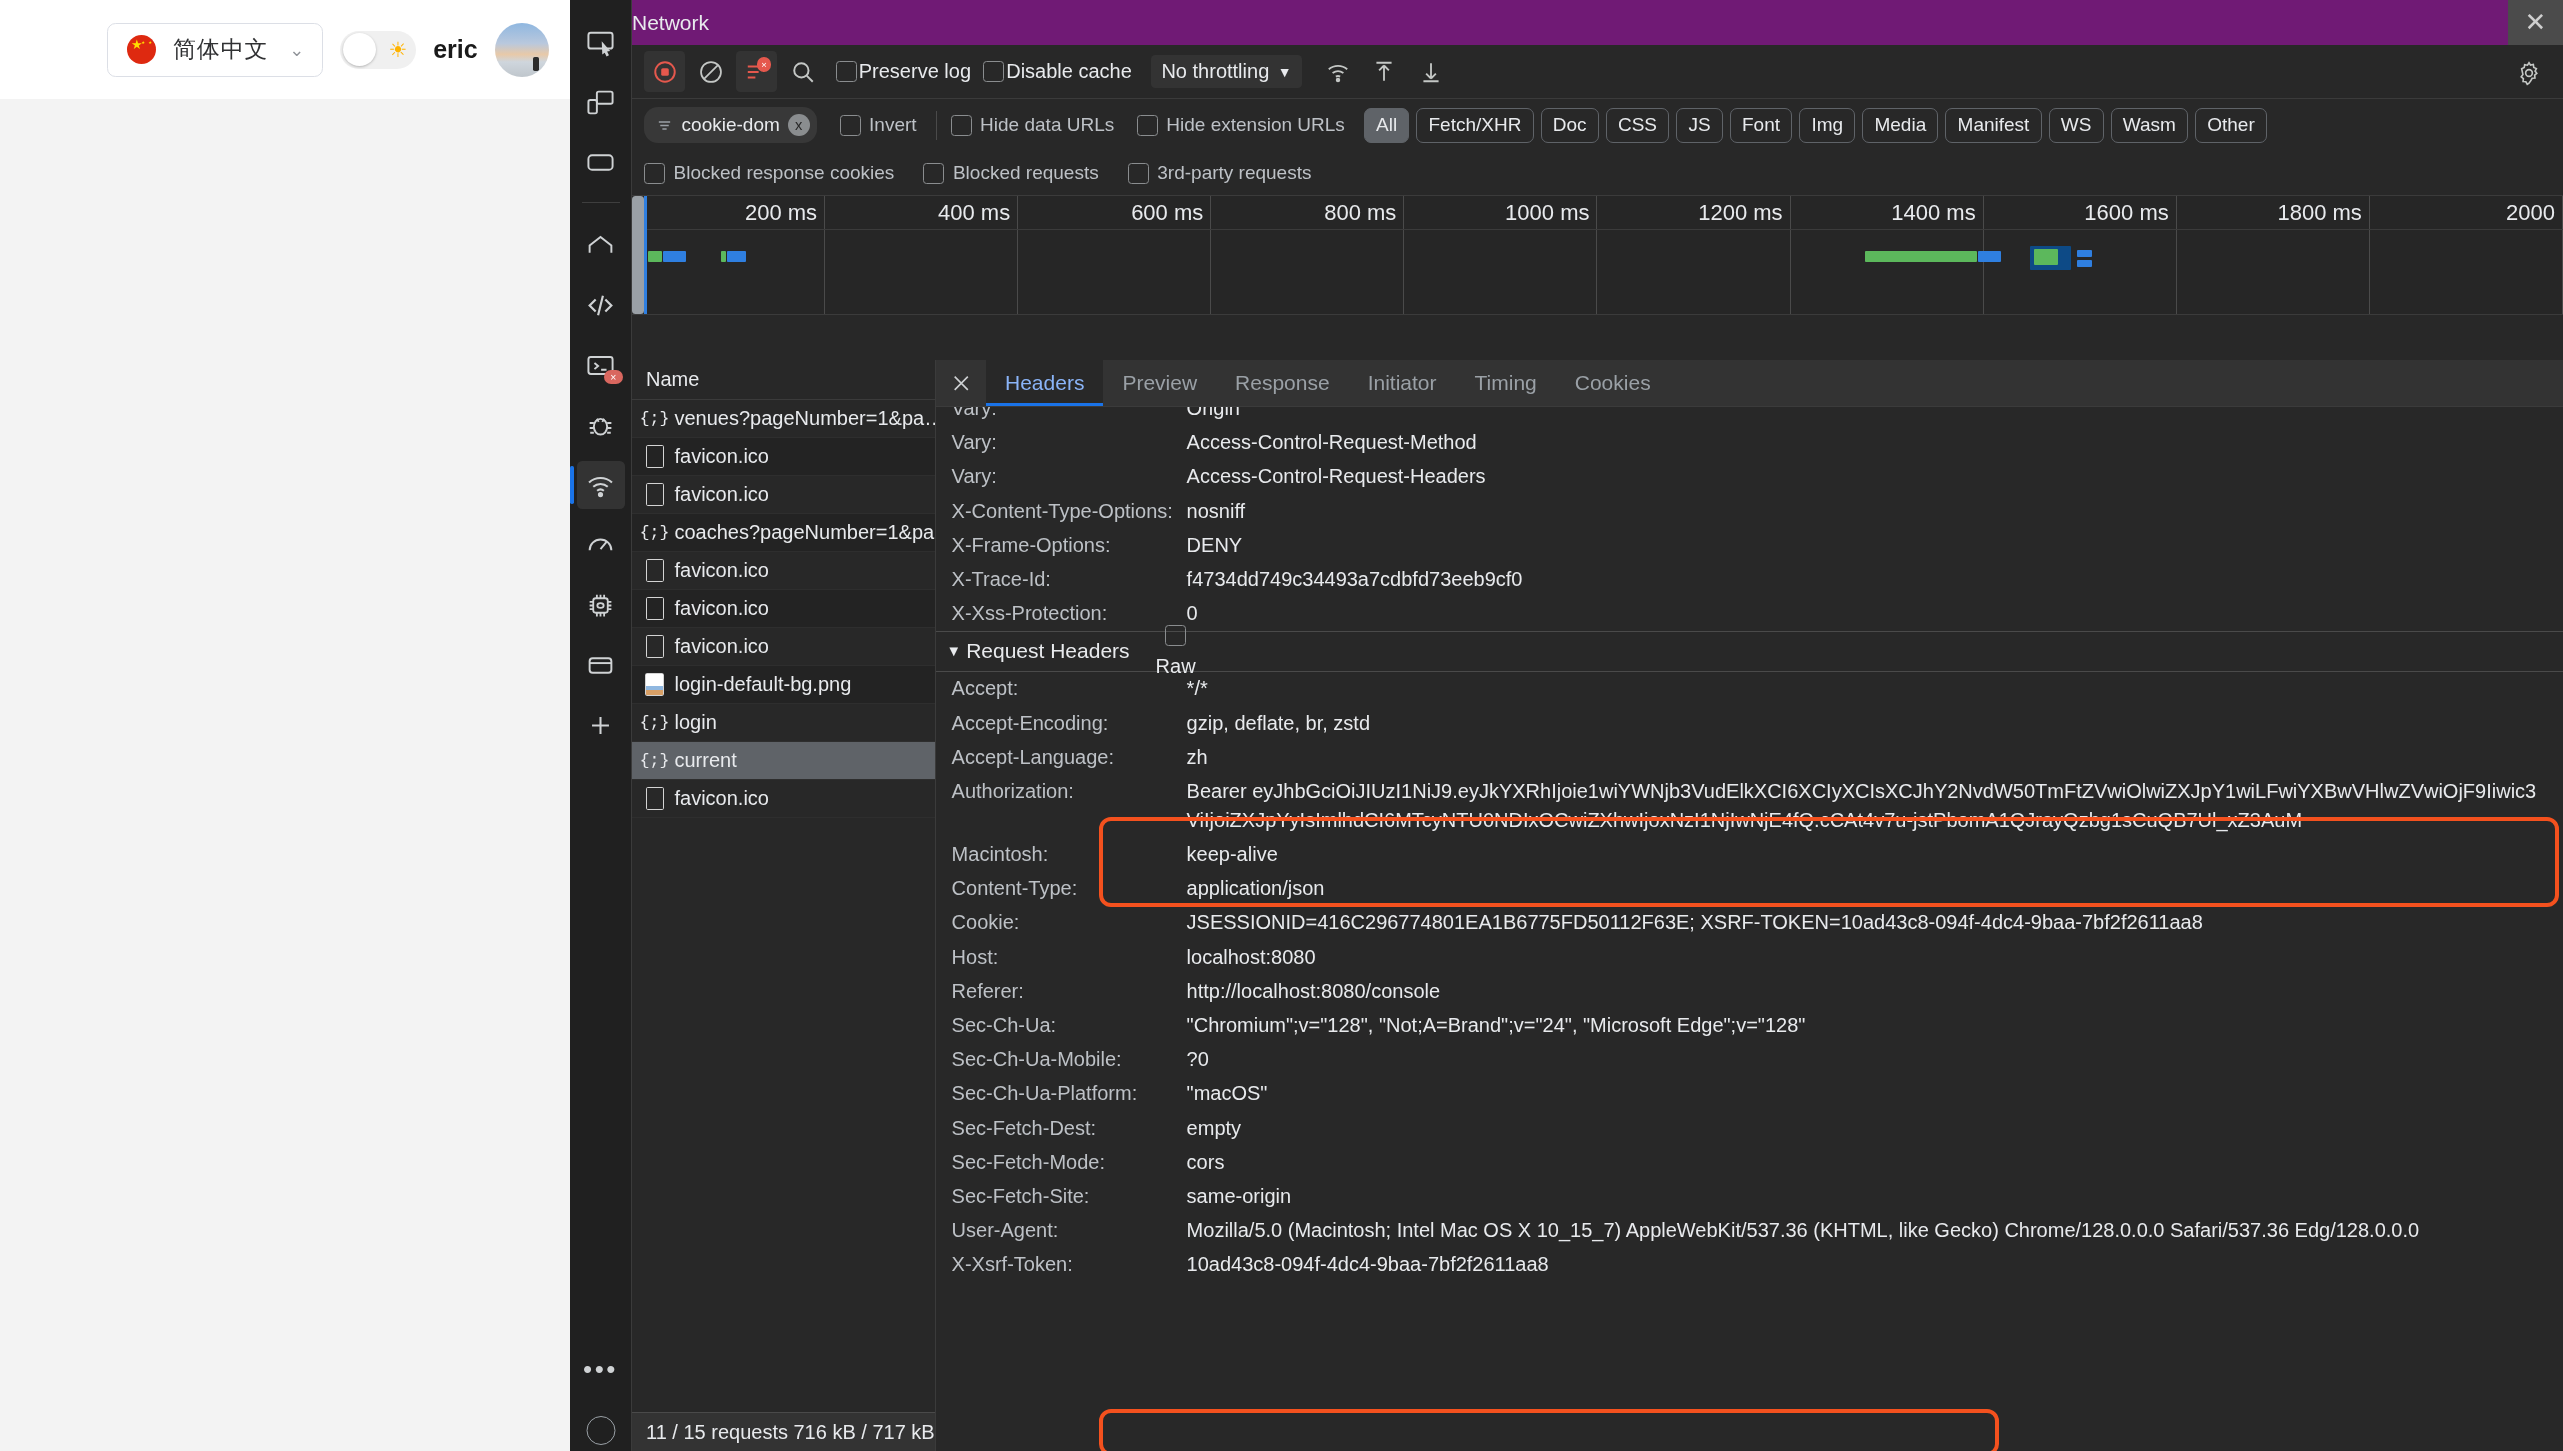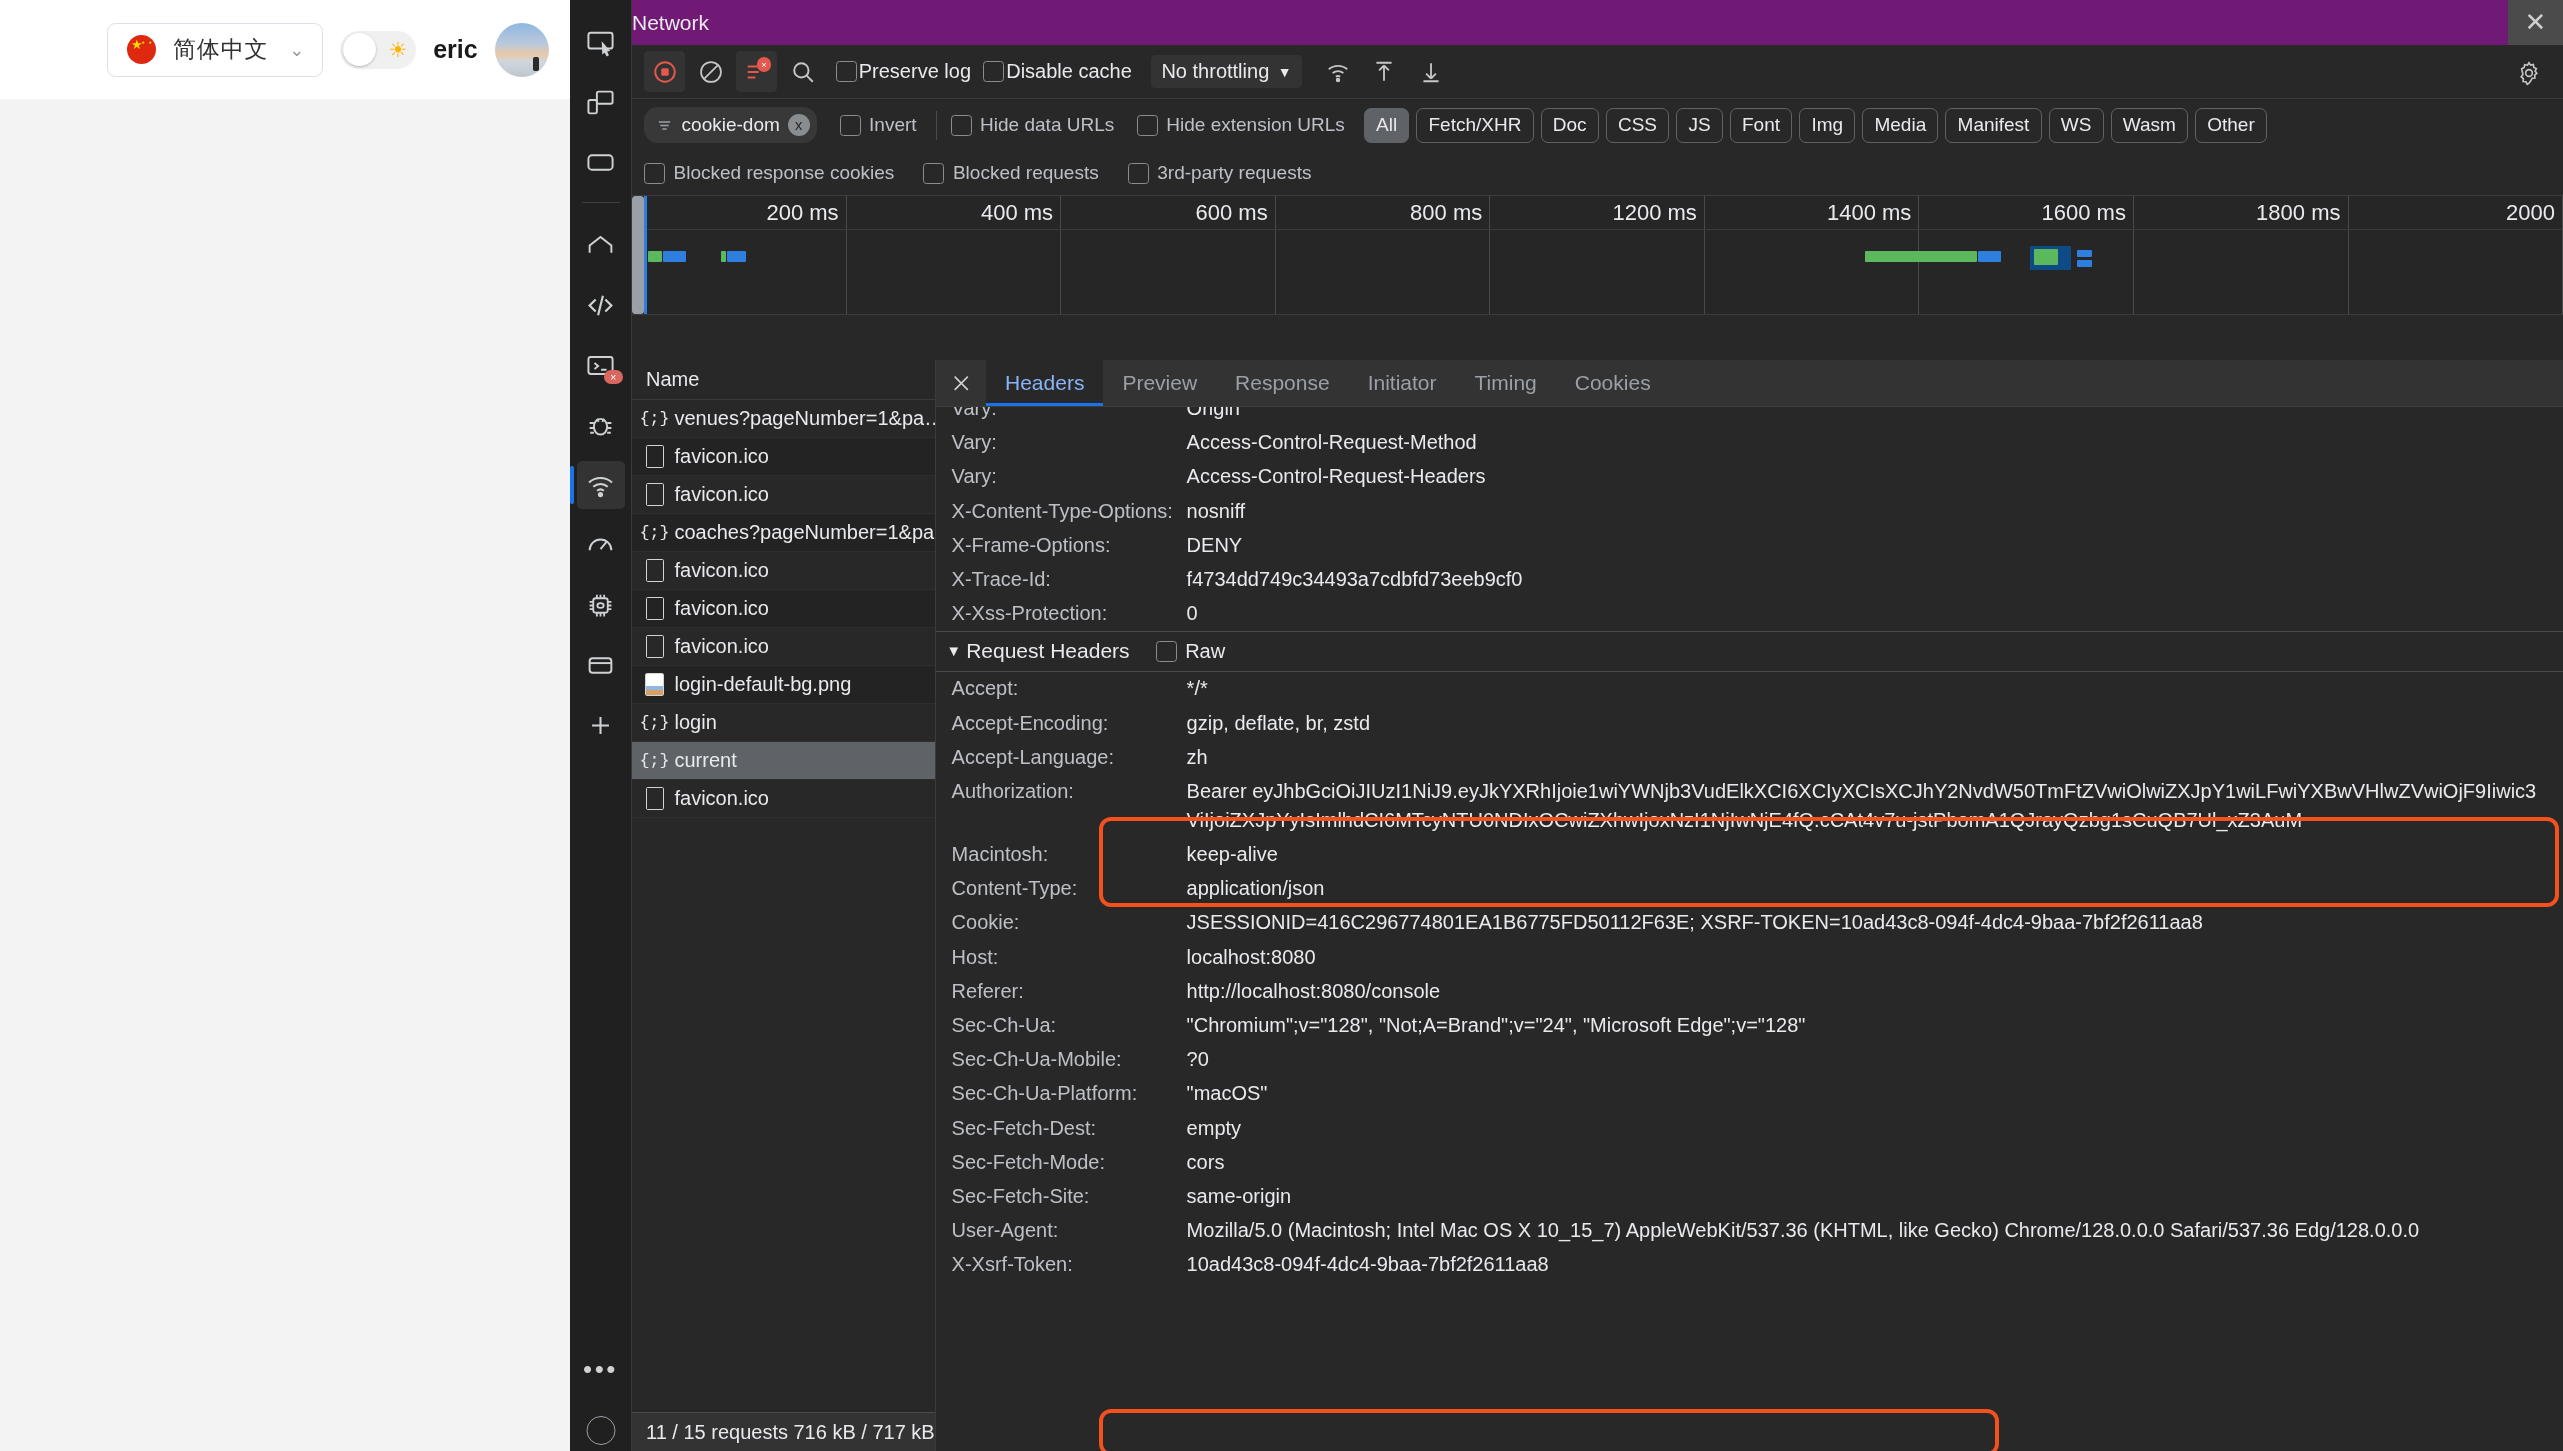--- a/index.html
+++ b/index.html
@@ -288,21 +288,21 @@
     font-size: 20px; color: #e8eaed; line-height: 29px;
     word-break: break-all; padding-right: 24px; flex: 1;
   }
   .section-head {
     display: flex; align-items: center; gap: 26px;
     height: 41px; padding-left: 10.4px; background: #282828;
     border-top: 0.9px solid #4a4a4a; border-bottom: 0.9px solid #4a4a4a;
   }
   .sec-title { font-size: 21px; color: #e8eaed; display: flex; align-items: center; gap: 5.2px; }
   .tri { font-size: 14.7px; color: #e8eaed; }
-  .sec-check { display: flex; align-items: center; gap: 8.6px; font-size: 20px; color: #e8eaed; }
+  .sec-check { display: flex; align-items: center; gap: 8.6px; font-size: 20px; color: #e8eaed; flex-direction: column; }
 
   .hl-box {
     position: absolute; border: 4.3px solid #f4511e; border-radius: 12px; pointer-events: none;
   }
   .clipped { position: absolute; left: 0; top: 0; right: 0; }
 </style>
 </head>
 <body>
 
 <div id="root">
@@ -534,20 +534,23 @@
             <div class="ov-cell">
               <span class="lbl">400 ms</span>
             </div>
             <div class="ov-cell">
               <span class="lbl">600 ms</span>
             </div>
             <div class="ov-cell">
               <span class="lbl">800 ms</span>
             </div>
             <div class="ov-cell">
+              <span class="lbl">1000 ms</span>
+            </div>
+            <div class="ov-cell">
               <span class="lbl">1200 ms</span>
             </div>
             <div class="ov-cell">
               <span class="lbl">1400 ms</span>
             </div>
             <div class="ov-cell">
               <span class="lbl">1600 ms</span>
             </div>
             <div class="ov-cell">
               <span class="lbl">1800 ms</span>

